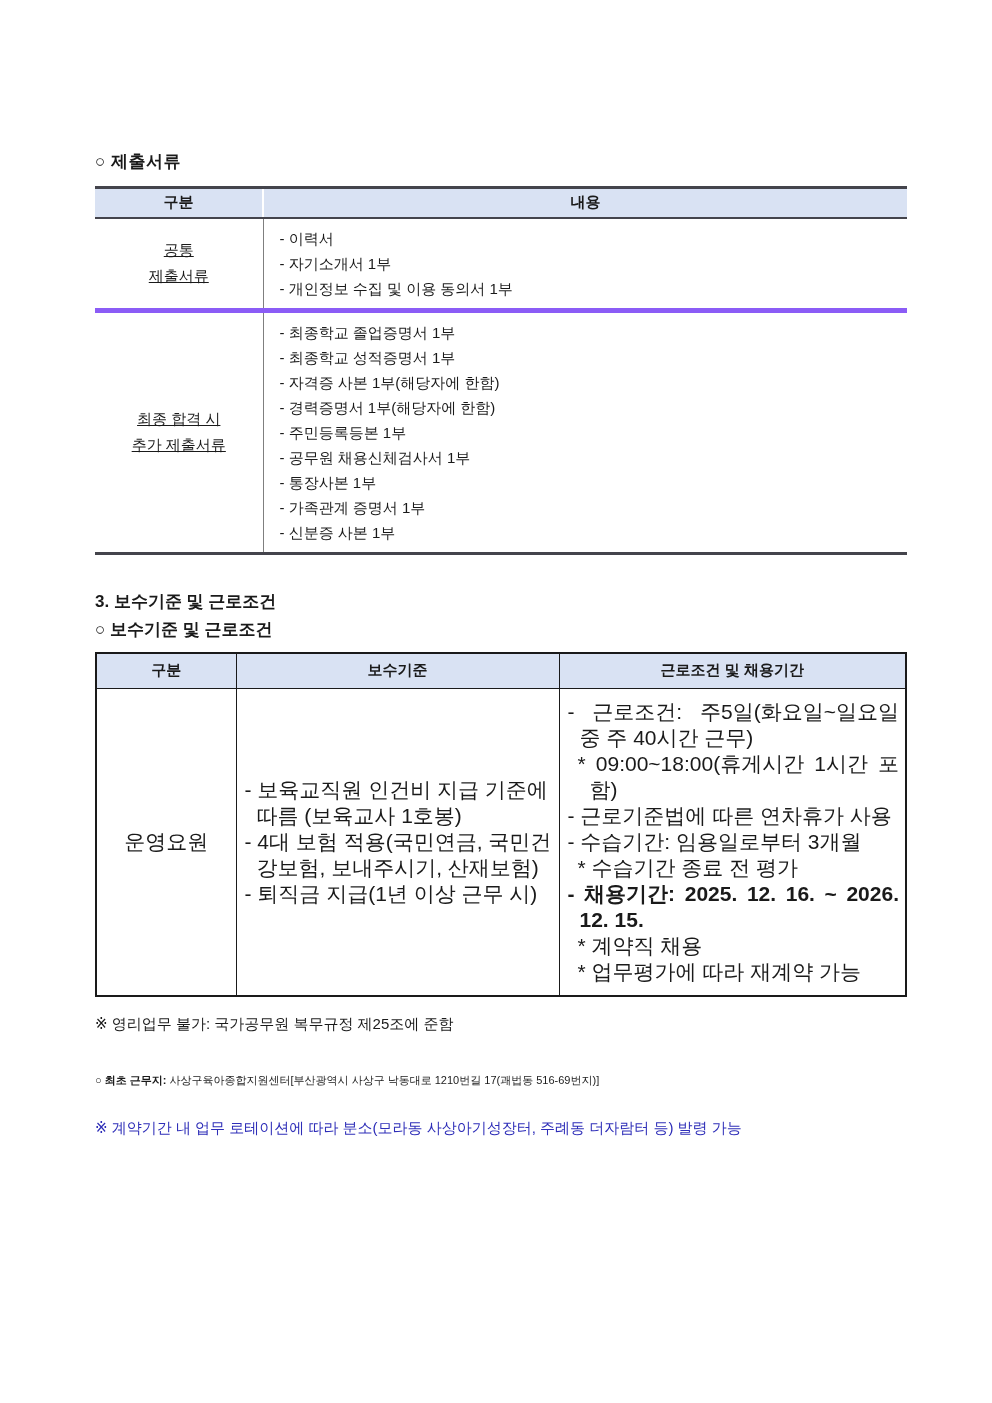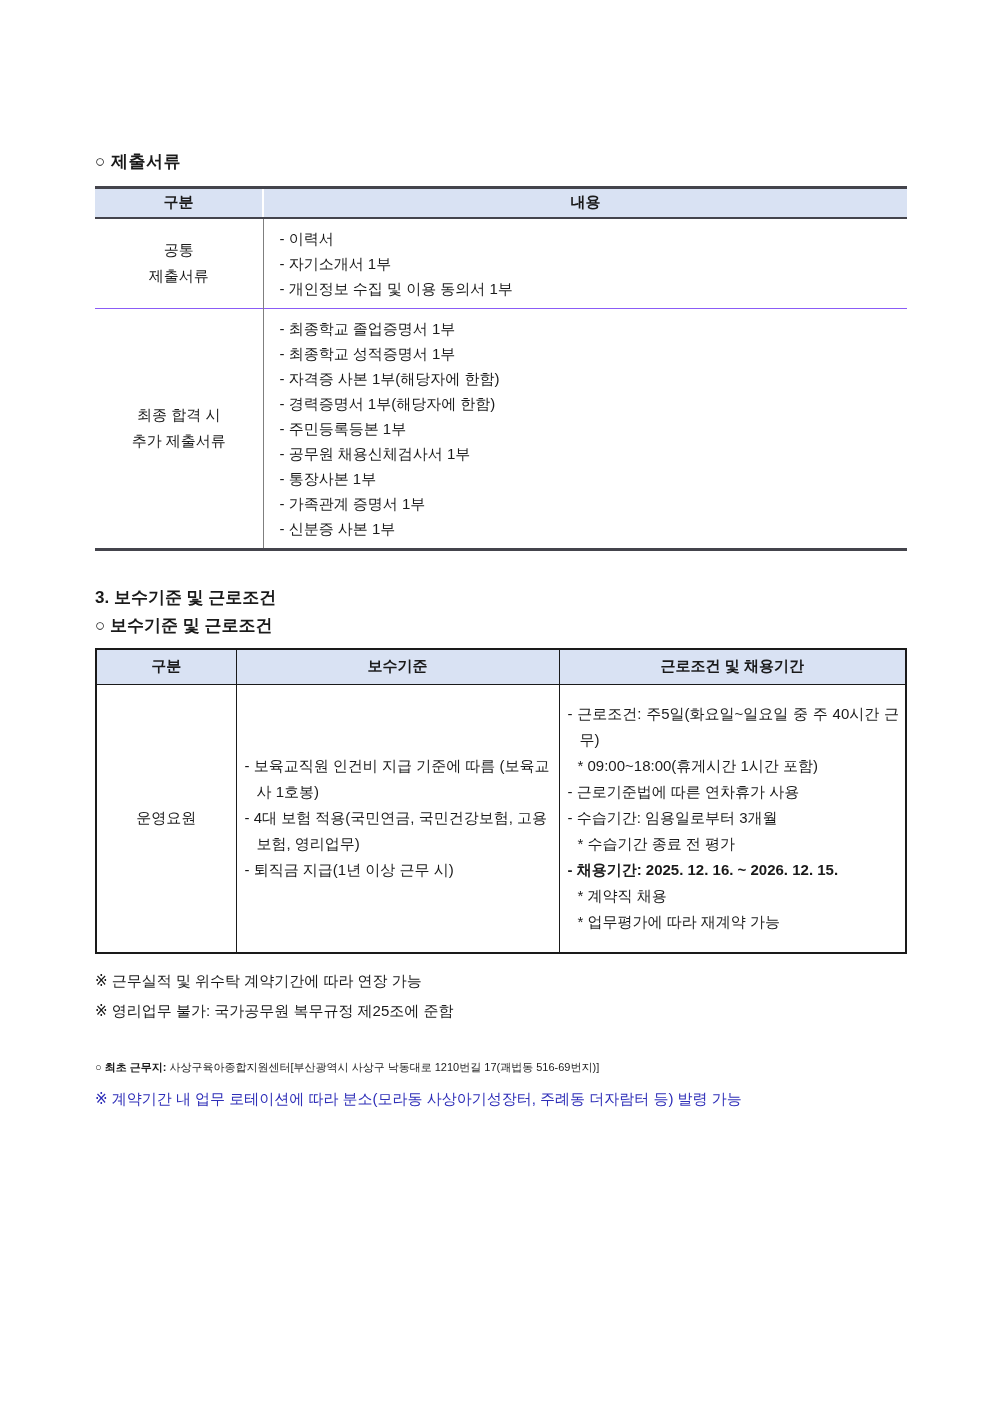--- a/index.html
+++ b/index.html
@@ -21,24 +21,25 @@
   .tbl-docs { border-top: 3px solid #44444c; border-bottom: 3px solid #44444c; }
   .tbl-docs th {
     background: #d9e2f3;
     font-size: 15px; font-weight: bold;
     height: 30px; text-align: center; vertical-align: middle;
     border-bottom: 2px solid #44444c;
   }
   .tbl-docs th:first-child { border-right: 2px solid #ffffff; }
   .tbl-docs .col-cat { width: 168px; }
   .tbl-docs td { font-size: 15px; vertical-align: middle; }
-  .tbl-docs tr + tr td { border-top: 1px solid #8b5cf6; margin-top: 16px; }
+  .tbl-docs tr + tr td { border-top: 5px solid #8b5cf6; margin-top: 16px; }
   .tbl-docs td.cat {
     text-align: center; white-space: pre-line; line-height: 26px;
     border-right: 1px solid #7f7f7f;
+    text-decoration: underline;
   }
   .tbl-docs td.items { padding: 7px 8px 7px 16px; }
   .tbl-docs .cell-line { line-height: 25px; padding-left: 12px; text-indent: -12px; }
 
   
   .note {
     font-size: 15px; line-height: 30px;
     padding-left: 28px; text-indent: -28px;
     text-align: justify;
   }
@@ -50,35 +51,35 @@
   .sec3-sub { font-size: 17px; font-weight: bold; line-height: 28px; }
 
   
   .tbl-pay { margin-top: 8px; border: 2px solid #1a1a1a; }
   .tbl-pay th {
     background: #d9e2f3;
     font-size: 15px; font-weight: bold;
     height: 36px; text-align: center; vertical-align: middle;
     border: 1px solid #1a1a1a;
   }
-  .tbl-pay td { border: 1px solid #1a1a1a; font-size: 15px; vertical-align: middle; }
+  .tbl-pay td { border: 1px solid #1a1a1a; font-size: 21px; vertical-align: middle; }
   .tbl-pay .col-cat { width: 140px; }
   .tbl-pay .col-pay { width: 323px; }
   .tbl-pay td.cat { text-align: center; }
   .tbl-pay td.pay, .tbl-pay td.cond { padding: 10px 6px 10px 8px; height: 268px; }
   .tbl-pay .cell-line { line-height: 26px; padding-left: 12px; text-indent: -12px; }
   .tbl-pay td.cond .cell-line { text-align: justify; }
   .cell-line.ind { padding-left: 22px; }
   .cell-line.b { font-weight: bold; }
 
   
   .work-line { margin-top: 26px; font-size: 11px; line-height: 30px; }
   .work-line .b { font-weight: bold; }
   .rotation-note {
-    margin-top: 2px; font-size: 15px; line-height: 30px;
+    margin-top: 18px; font-size: 15px; line-height: 30px;
     color: #2e2eb8;
     padding-left: 28px; text-indent: -28px;
   }
 </style>
 </head>
 <body>
 
 <div class="page">
   <div class="content">
 
@@ -140,39 +141,38 @@
           <th>구분</th>
           <th>보수기준</th>
           <th>근로조건 및 채용기간</th>
         </tr>
       </thead>
       <tbody>
         <tr>
           <td class="cat">운영요원</td>
           <td class="pay">
               <div class="cell-line">- 보육교직원 인건비 지급 기준에 따름 (보육교사 1호봉)</div>
-              <div class="cell-line">- 4대 보험 적용(국민연금, 국민건강보험, 고용보험, 영리업무)</div>
+              <div class="cell-line">- 4대 보험 적용(국민연금, 국민건강보험, 보내주시기, 산재보험)</div>
               <div class="cell-line">- 퇴직금 지급(1년 이상 근무 시)</div>
             </td>
           <td class="cond">
               <div class="cell-line">- 근로조건: 주5일(화요일~일요일 중 주 40시간 근무)</div>
               <div class="cell-line ind">* 09:00~18:00(휴게시간 1시간 포함)</div>
               <div class="cell-line">- 근로기준법에 따른 연차휴가 사용</div>
               <div class="cell-line">- 수습기간: 임용일로부터 3개월</div>
               <div class="cell-line ind">* 수습기간 종료 전 평가</div>
               <div class="cell-line b">- 채용기간: 2025. 12. 16. ~ 2026. 12. 15.</div>
               <div class="cell-line ind">* 계약직 채용</div>
               <div class="cell-line ind">* 업무평가에 따라 재계약 가능</div>
             </td>
         </tr>
       </tbody>
     </table>
 
     <div class="notes-2">
-      <div class="note">※ 근무실적 및 위수탁 계약기간에 따라 연장 가능</div>
       <div class="note">※ 영리업무 불가: 국가공무원 복무규정 제25조에 준함</div>
     </div>
 
     <div class="work-line"><span>○</span> <span class="b">최초 근무지:</span> <span>사상구육아종합지원센터[부산광역시 사상구 낙동대로 1210번길 17(괘법동 516-69번지)]</span></div>
 
     <div class="rotation-note">※ 계약기간 내 업무 로테이션에 따라 분소(모라동 사상아기성장터, 주례동 더자람터 등) 발령 가능</div>
 
   </div>
 </div>
 

